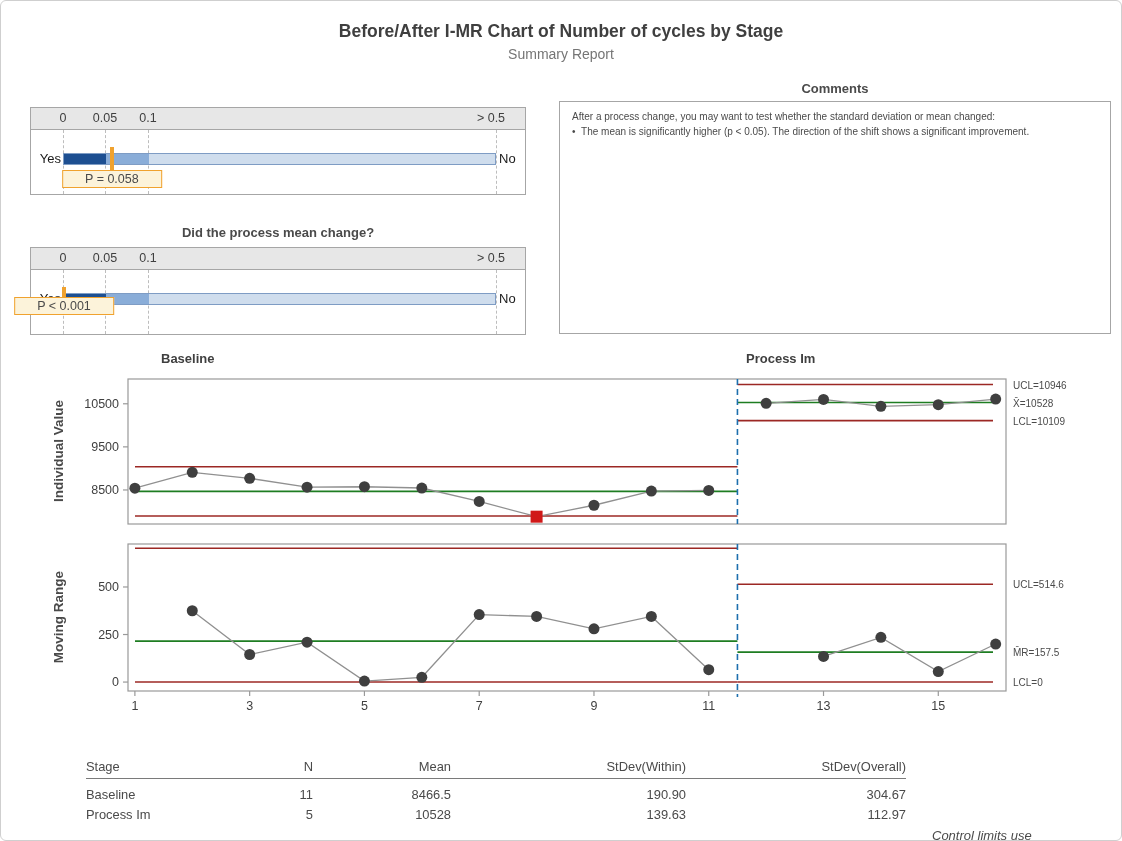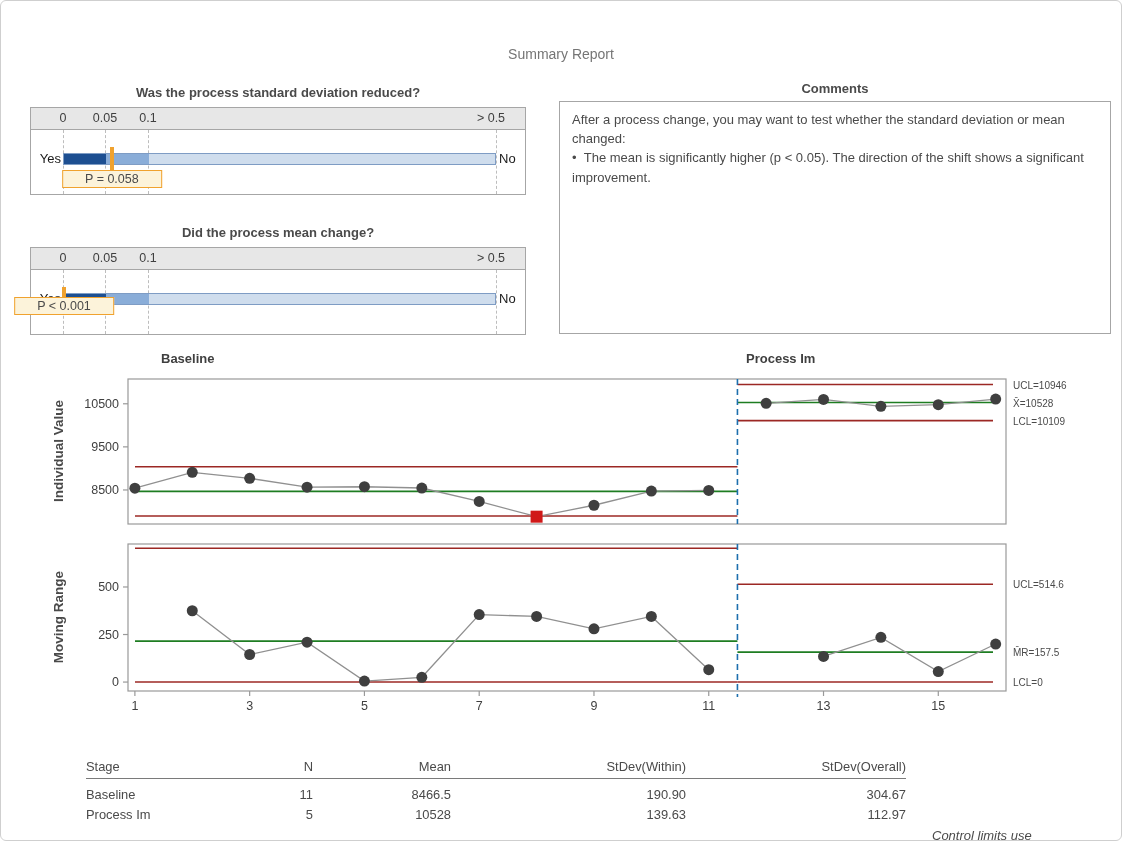--- a/index.html
+++ b/index.html
@@ -29,21 +29,21 @@
   .yes-label,.no-label{position:absolute;top:21px;font-size:13px;font-weight:normal;color:#1a1a1a;}
   .yes-label{left:2px;width:28px;text-align:right;}
   .no-label{left:468px;}
   .p-marker{position:absolute;width:4px;background:var(--marker-orange);transform:translateX(-50%);}
   .p-box{position:absolute;transform:translateX(-50%);border:1.5px solid var(--marker-orange);background:var(--p-box-bg);
          font-size:12.5px;color:#4a4a4a;padding:0px 22px;white-space:nowrap;line-height:16px;}
 
   
   #comments-title{position:absolute;left:558px;top:80px;width:552px;text-align:center;font-size:13px;font-weight:bold;color:#4a4a4a;}
   #comments-box{position:absolute;left:558px;top:100px;width:552px;height:233px;border:1px solid #a6a6a6;box-sizing:border-box;
-                font-size:13px;color:#4a4a4a;line-height:1.48;padding:8px 12px;}
+                font-size:10px;color:#4a4a4a;line-height:1.48;padding:8px 12px;}
   .bullet-line{margin-top:0px;}
 
   
   .ylab{position:absolute;white-space:nowrap;font-size:13.5px;font-weight:bold;color:#4a4a4a;transform:translate(-50%,-50%) rotate(-90deg);}
   #ylab0{left:57px;top:450px;}
   #ylab1{left:57px;top:616px;}
   .stage-label{position:absolute;font-size:13px;font-weight:bold;color:#3f3f3f;}
   #stage0{left:160px;top:350px;}
   #stage1{left:745px;top:350px;}
   .axis-text{position:absolute;font-size:12.5px;color:#3f3f3f;white-space:nowrap;}
@@ -59,24 +59,24 @@
   .trow.thead{border-bottom:1px solid #7a7a7a;padding-bottom:1px;margin-bottom:6px;}
   .tc{white-space:nowrap;}
   .tc.num{text-align:right;}
   #limits-note{position:absolute;left:931px;top:780px;font-size:13px;font-style:italic;color:#4a4a4a;line-height:21px;margin-top:44px;}
 </style>
 </head>
 <body>
 
 <div id="page">
 
+  <div id="report-title">Before/After I-MR Chart of Number of cycles by Stage</div>
   <div id="report-subtitle">Summary Report</div>
 
   <section class="decision-panel" id="dp0">
-    <div class="dp-title">Was the process standard deviation reduced?</div>
     <div class="dp-strip">
       <span class="tick t0">0</span>
       <span class="tick t1">0.05</span>
       <span class="tick t2">0.1</span>
       <span class="tick t3">&gt; 0.5</span>
     </div>
     <div class="dp-plot">
       <div class="gl g0"></div>
       <div class="gl g1"></div>
       <div class="gl g2"></div>

